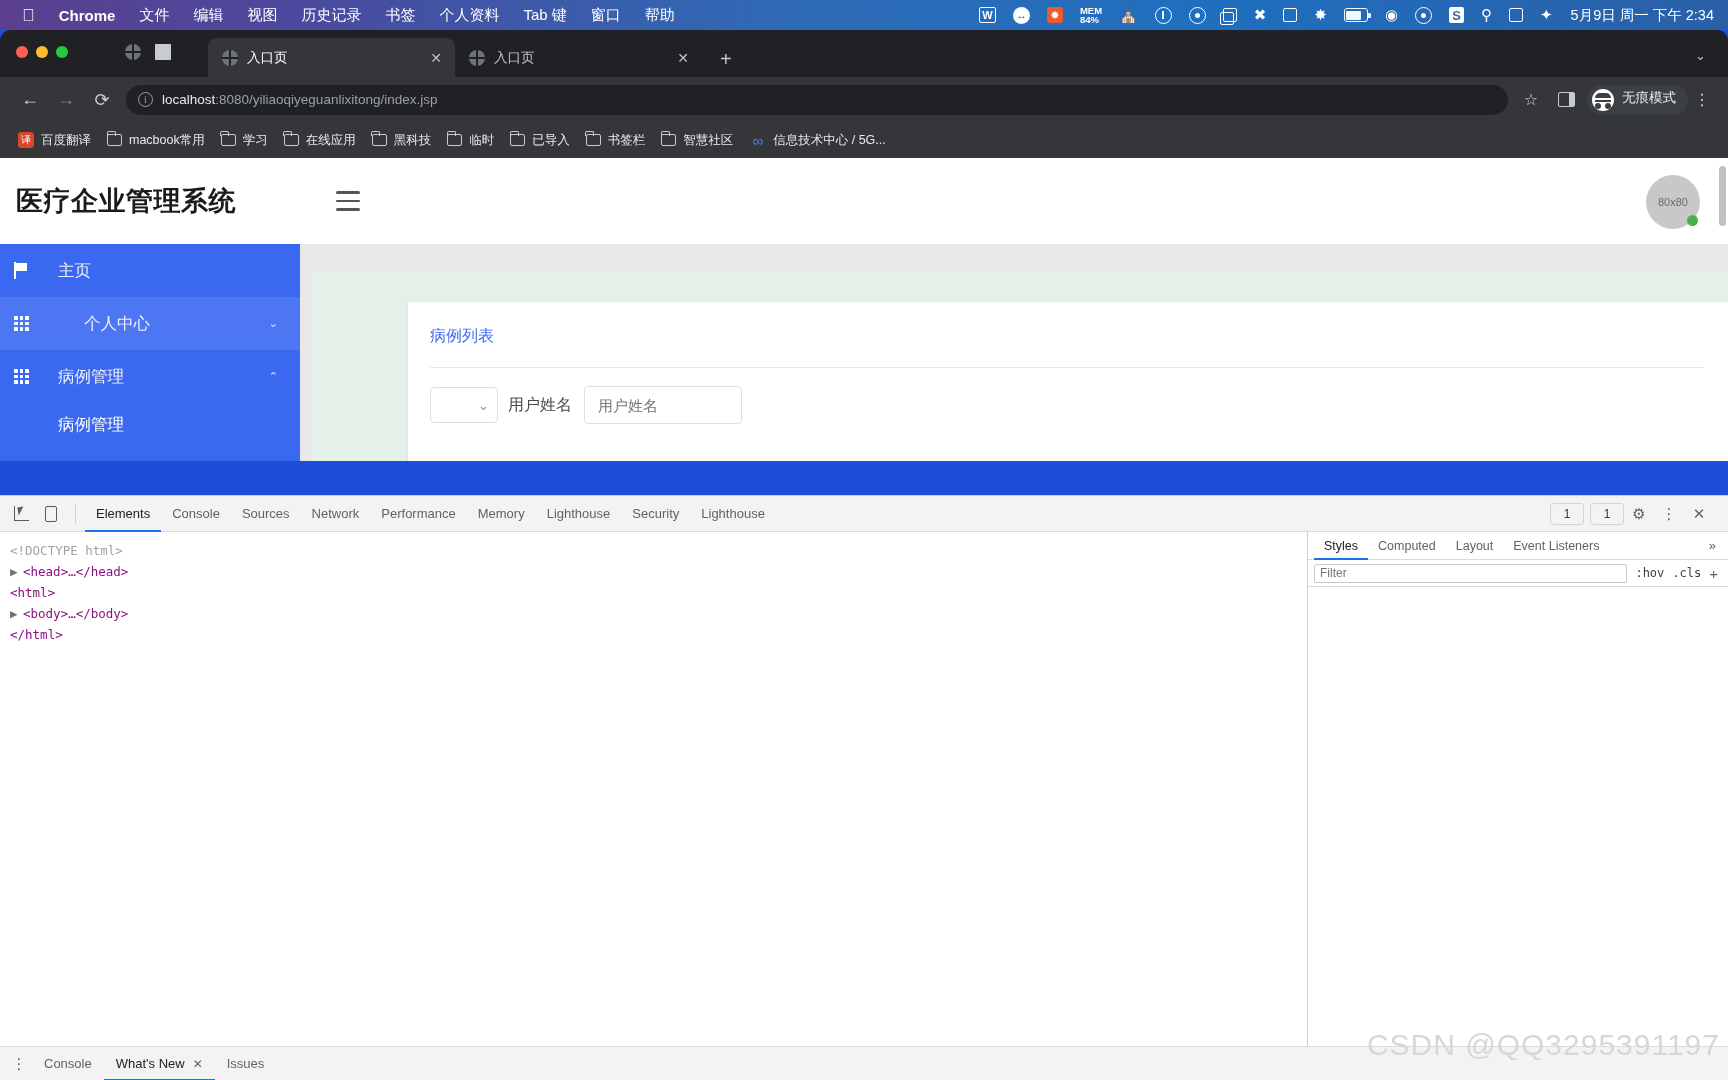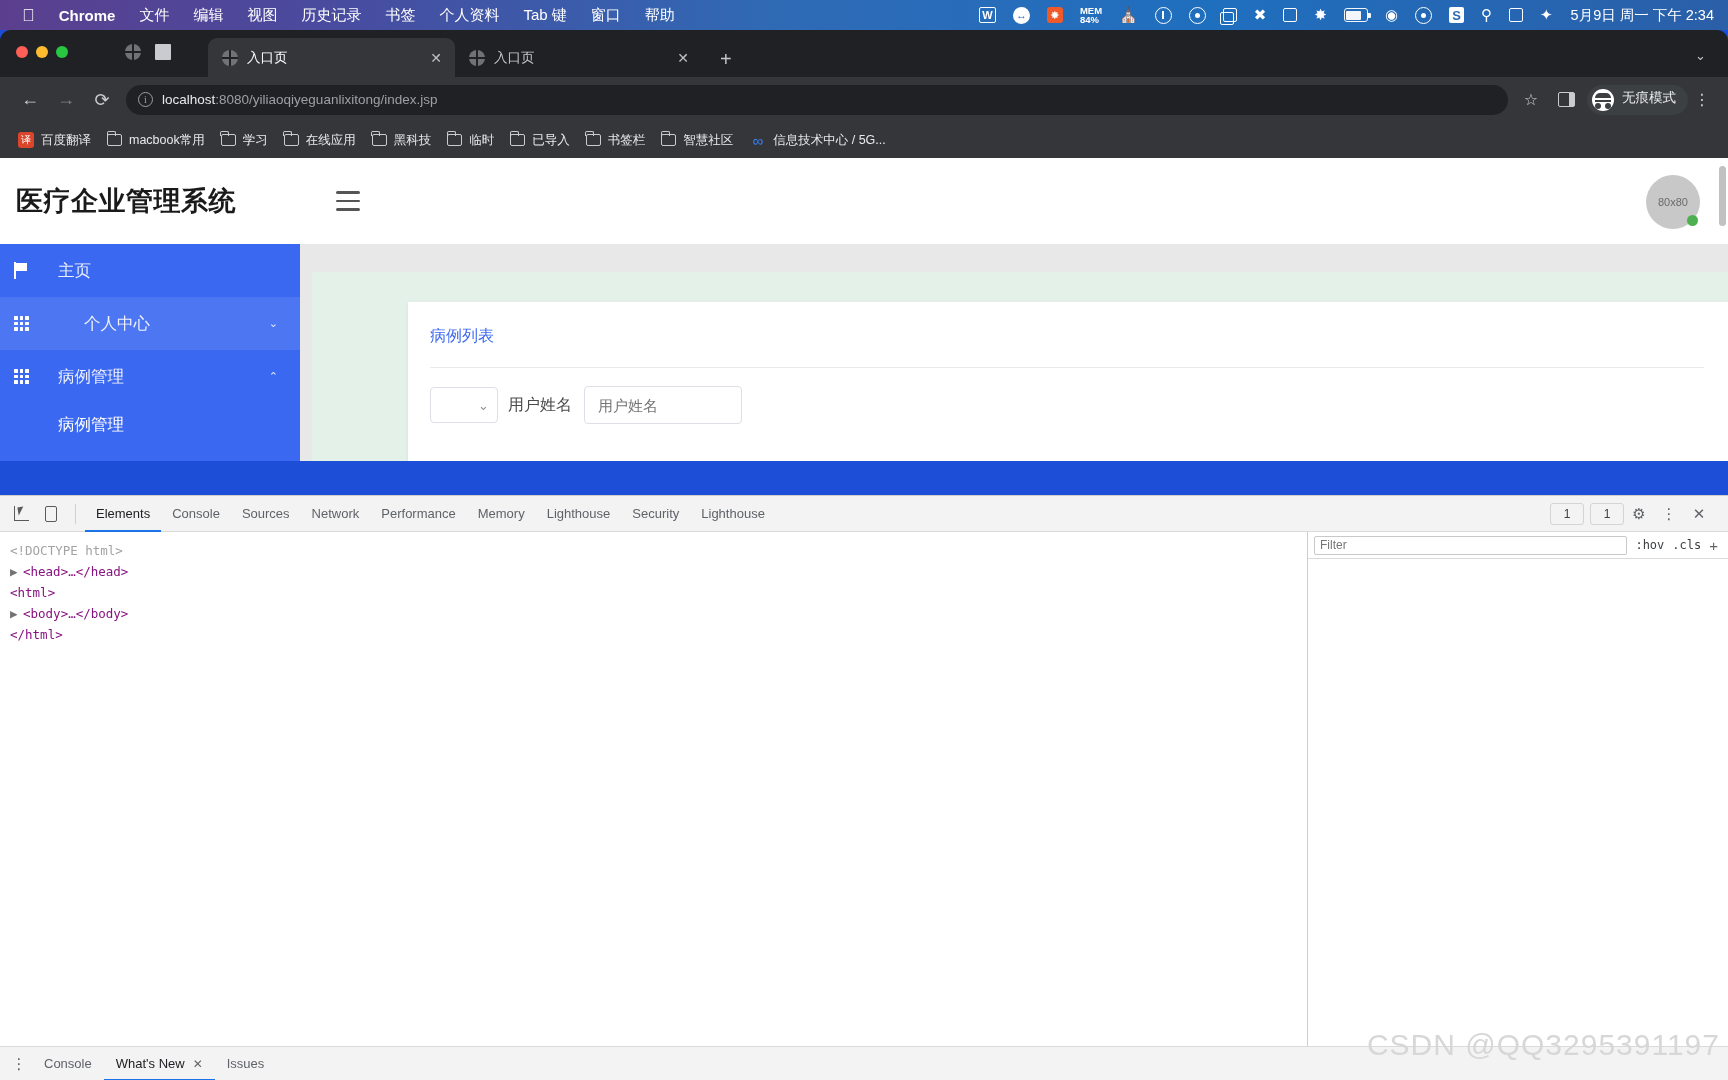--- a/index.html
+++ b/index.html
@@ -497,20 +497,27 @@
     <div class="dt-body">
       <div class="dom-pane">
         <div class="dom-line"><span class="doctype">&lt;!DOCTYPE html&gt;</span></div>
         <div class="dom-line"><span class="tri">▶</span><span>&lt;head&gt;…&lt;/head&gt;</span></div>
         <div class="dom-line"><span>&lt;html&gt;</span></div>
         <div class="dom-line"><span class="tri">▶</span><span>&lt;body&gt;…&lt;/body&gt;</span></div>
         <div class="dom-line"><span>&lt;/html&gt;</span></div>
       </div>
       <div class="dom-pane-sep"></div>
       <div class="styles-pane">
+        <div class="st-tabbar">
+          <span class="st-tab active">Styles</span>
+          <span class="st-tab">Computed</span>
+          <span class="st-tab">Layout</span>
+          <span class="st-tab">Event Listeners</span>
+          <span class="st-more">»</span>
+        </div>
         <div class="st-filterbar">
           <input class="st-filter" type="text" placeholder="Filter" style="">
           <span class="st-pill">:hov</span>
           <span class="st-pill">.cls</span>
           <span class="st-plus">+</span>
         </div>
       </div>
     </div>
 
     <div class="dt-footer">

